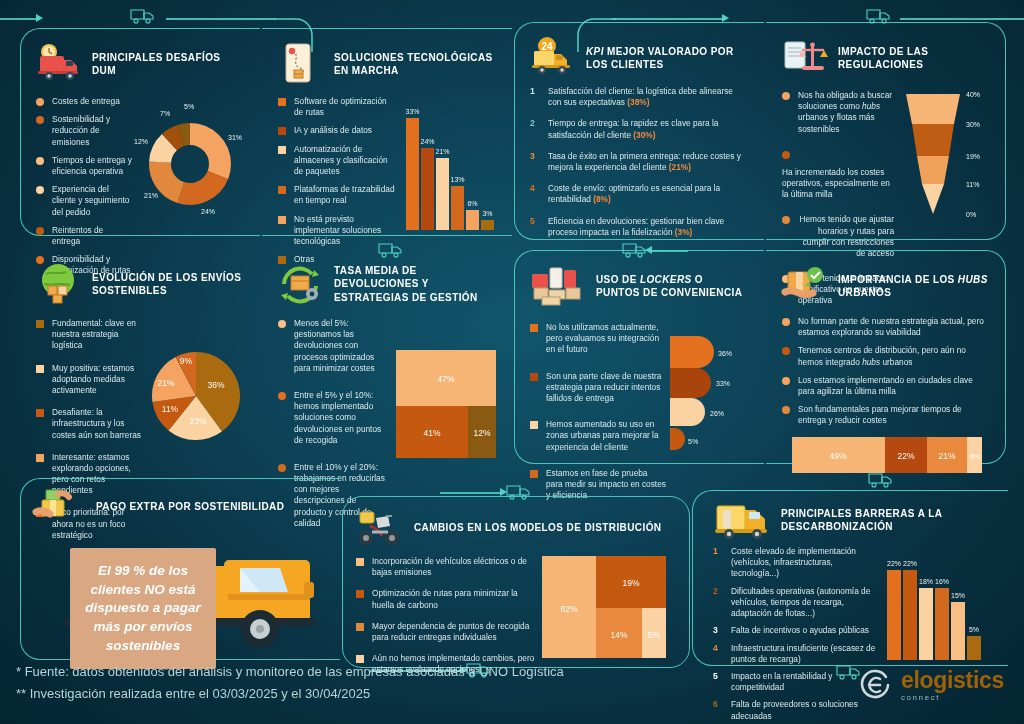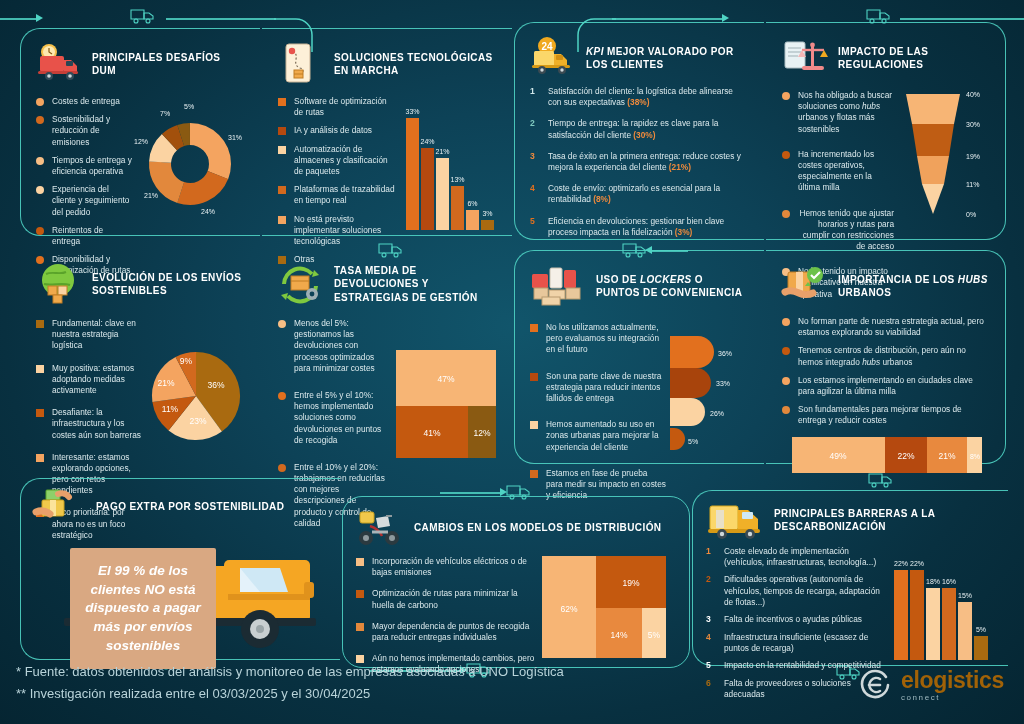--- a/index.html
+++ b/index.html
@@ -371,21 +371,21 @@
           </svg>
         </div>
         <div class="ptitle">IMPACTO DE LAS REGULACIONES</div>
       </div>
       <div style="display:flex; gap:4px;">
         <ul class="bul" style="width:126px; margin-top:4px;">
           <li>
               <span class="dot" style="background:#f4a460"></span>
               <span><span>Nos ha obligado a buscar soluciones como </span><i>hubs</i><span> urbanos y flotas más sostenibles</span></span>
             </li>
-          <li style="margin-top:14px;">
+          <li style="margin-top:14px;flex-direction:column;">
               <span class="dot" style="background:#c4590f"></span>
               <span>Ha incrementado los costes operativos, especialmente en la última milla</span>
             </li>
           <li style="margin-top:14px;text-align:right;">
               <span class="dot" style="background:#e2883c"></span>
               <span>Hemos tenido que ajustar horarios y rutas para cumplir con restricciones de acceso</span>
             </li>
           <li style="margin-top:14px;">
               <span class="dot" style="background:#f7be85"></span>
               <span>No ha tenido un impacto significativo en nuestra operativa</span>
@@ -705,21 +705,21 @@
             <text class="vlabel-in" x="77" y="82" text-anchor="middle">14%</text>
             <text class="vlabel-in" x="112" y="82" text-anchor="middle">5%</text>
           </svg>
         </div>
       </div>
     </div>
   </div>
 
   <div class="panel" style="left:692px; top:490px; width:316px; height:176px;">
     <div class="panel-border" style="border-right:none; border-top-right-radius:0; border-bottom-right-radius:0;"></div>
-    <div class="panel-inner" style="padding:10px 14px;">
+    <div class="panel-inner" style="padding:10px 21px;">
       <div class="phead" style="margin-bottom:6px;">
         <div class="icon-art" style="width:58px; flex:0 0 58px; height:40px;">
           <svg width="58" height="40" viewBox="0 0 58 40">
             <rect x="4" y="6" width="28" height="24" rx="2" fill="#fbd76a" stroke="#d7a81c"></rect>
             <path d="M10 10h8v18h-8z" fill="#e8e0c8"></path>
             <path d="M32 10h10l10 9v11H32z" fill="#f0b028"></path>
             <rect x="36" y="12" width="11" height="7" rx="1" fill="#cfe8f5"></rect>
             <rect x="2" y="29" width="52" height="4" rx="2" fill="#d79a16"></rect>
             <circle cx="16" cy="34" r="5" fill="#3a4a52"></circle>
               <circle cx="16" cy="34" r="2.2" fill="#cfd8da"></circle>

